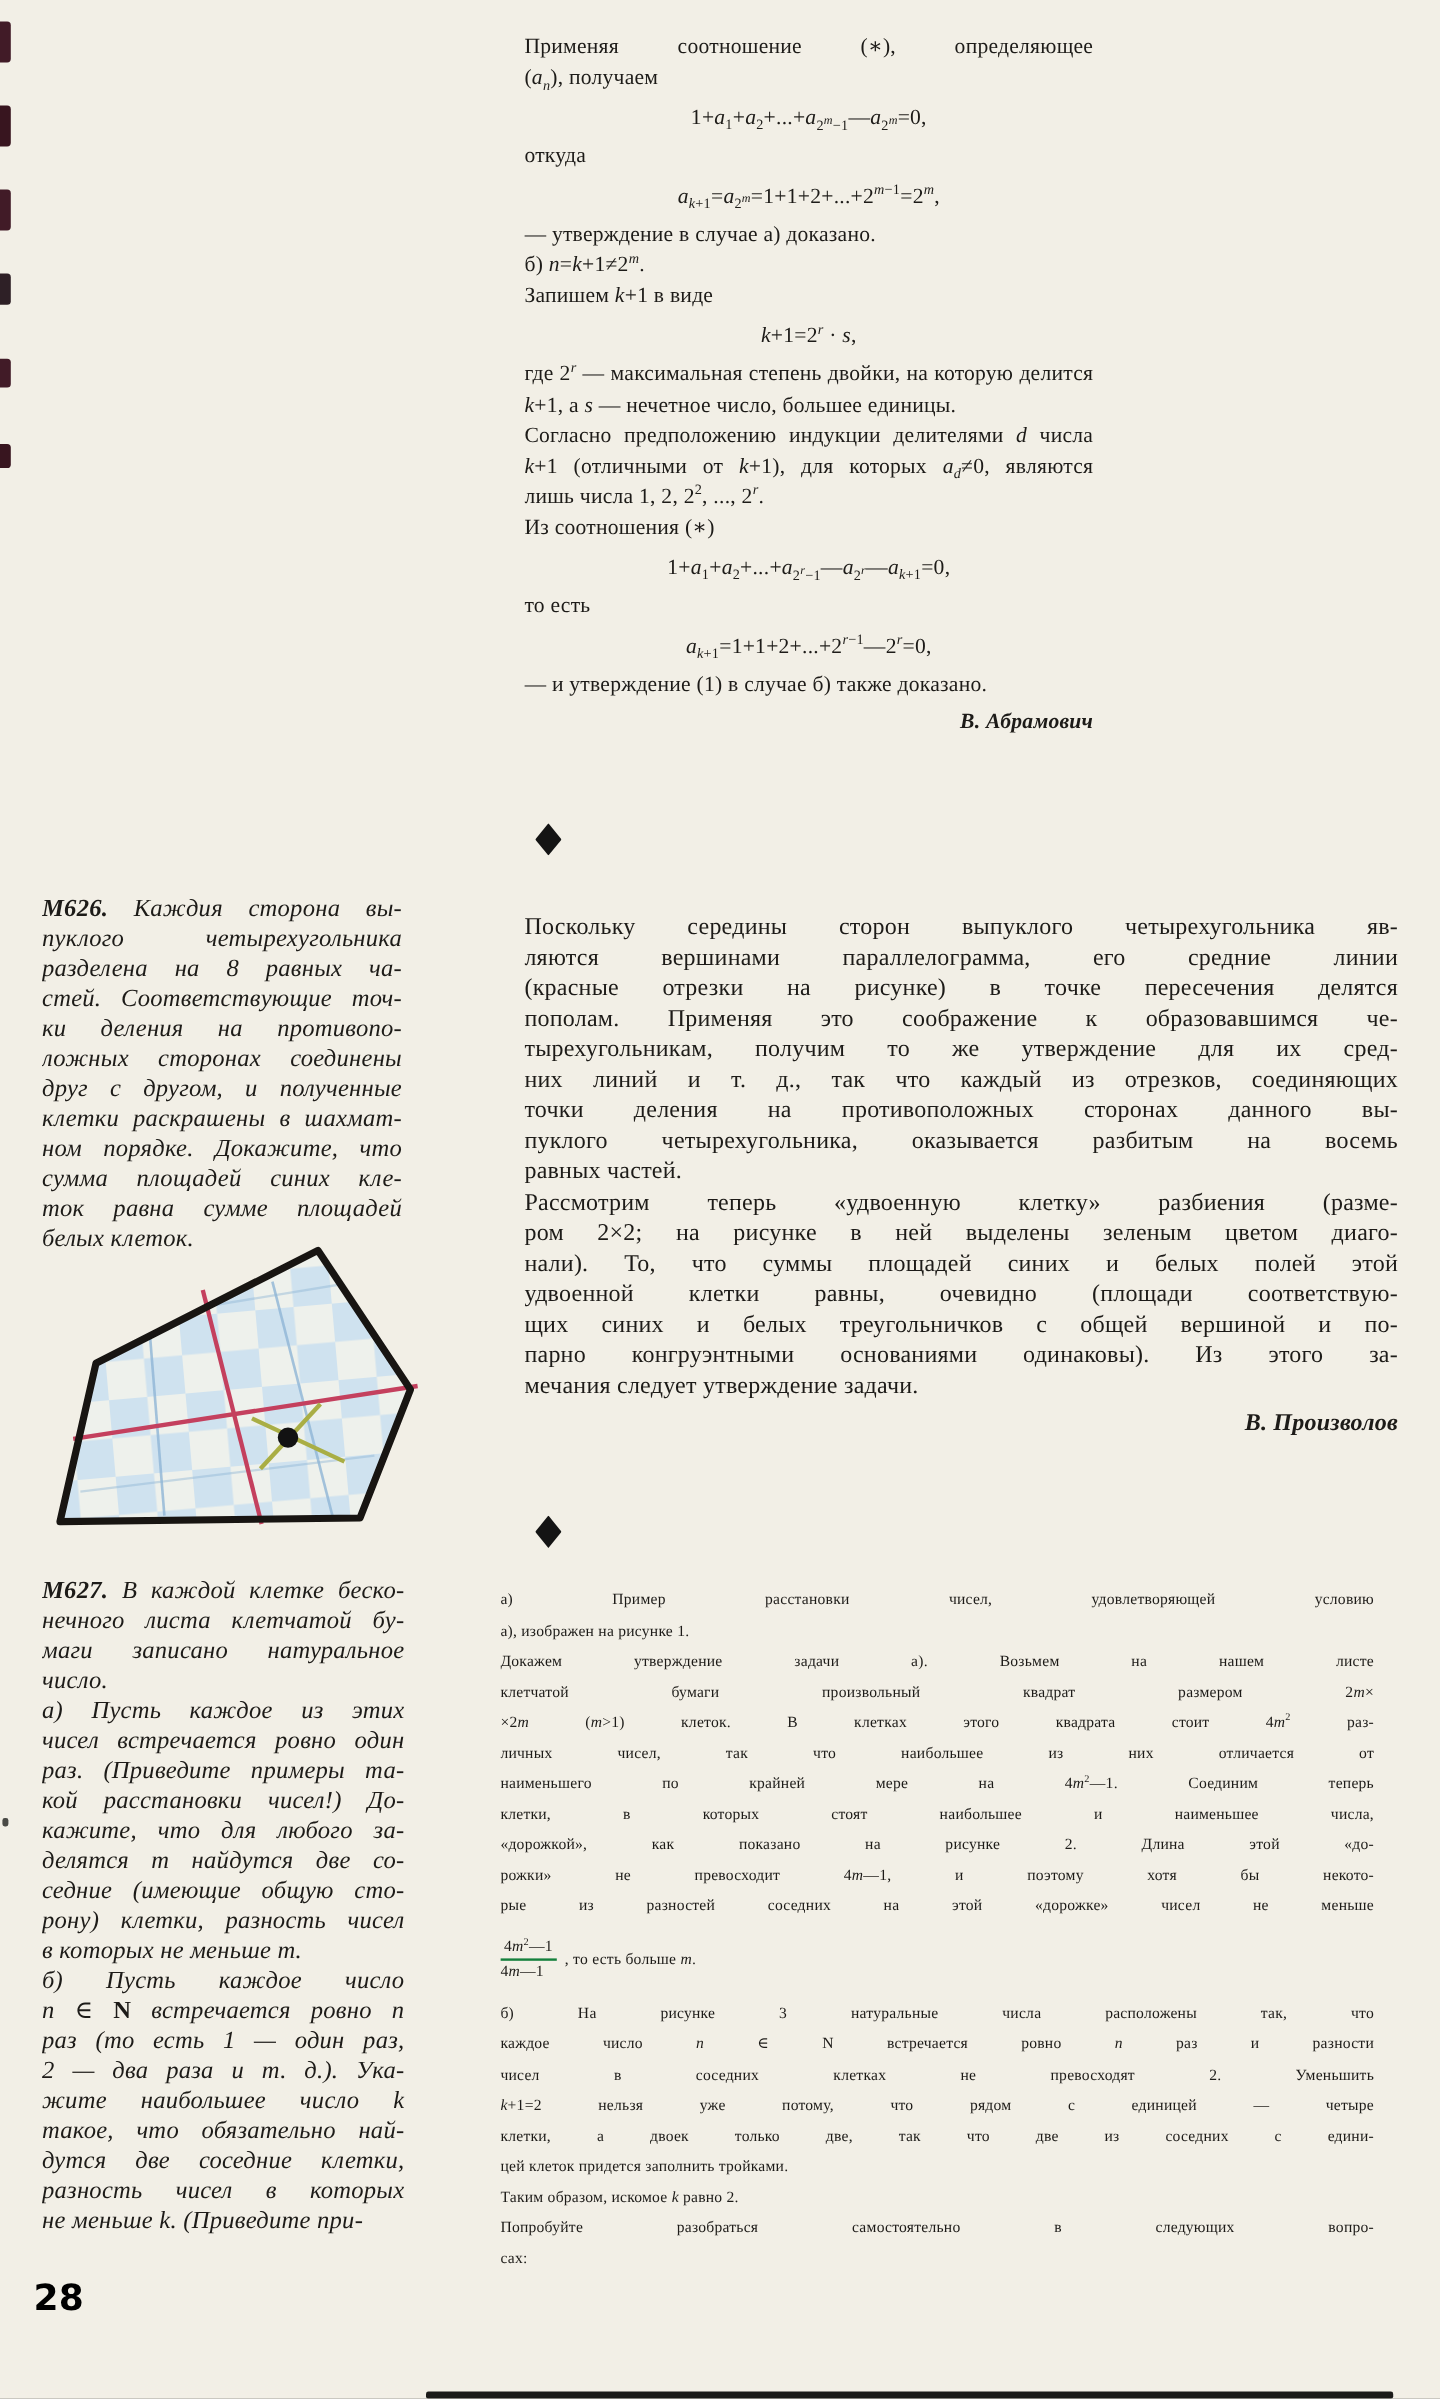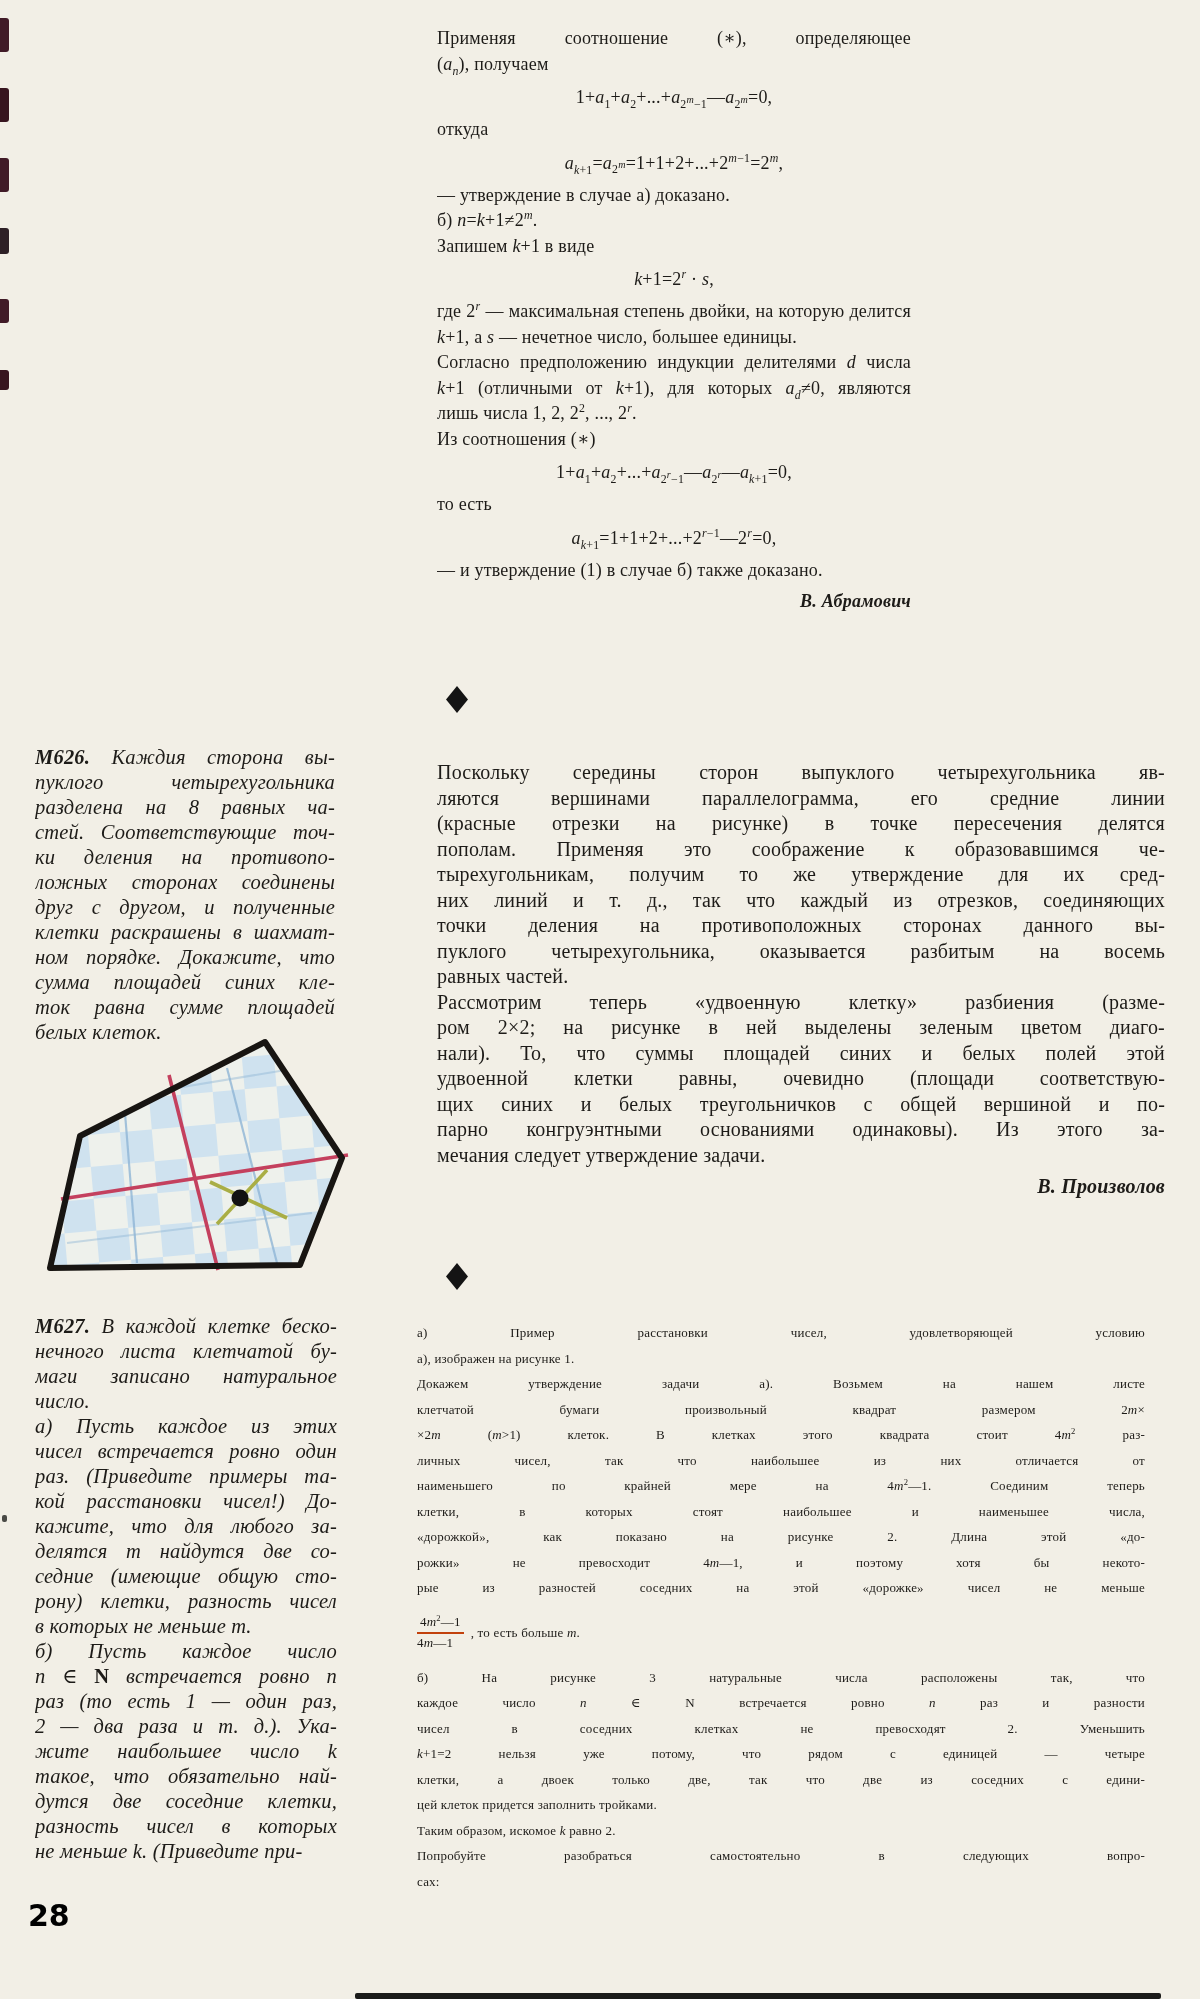--- a/index.html
+++ b/index.html
@@ -25,21 +25,21 @@
   .top-block{left:437px;top:26px;width:474px;font-size:18px;letter-spacing:.2px;}
   .m626-solution{left:437px;top:732px;width:728px;font-size:20px;letter-spacing:.2px;margin-top:28px;}
   .m627-solution{left:417px;top:1320px;width:728px;font-size:13px;letter-spacing:.2px;}
   .problem-col{font-style:italic;font-size:20.5px;letter-spacing:.2px;}
   .problem-col .ln{height:25px;line-height:25px;}
   .m626-problem{left:35px;top:745px;width:300px;}
   .m627-problem{left:35px;top:1314px;width:302px;}
   .problem-col b{font-weight:bold;}
   .bb{font-style:normal;font-weight:bold;}
   .frac{display:inline-block;text-align:center;vertical-align:middle;margin-right:7px;line-height:1.25;}
-  .frac .num{display:block;border-bottom:2px solid #c2410c;padding:0 3px 1px;}
+  .frac .num{display:block;border-bottom:2px solid #15803d;padding:0 3px 1px;}
   .frac .den{display:block;padding-top:1px;}
   .diamond{position:absolute;width:22px;height:27px;background:#141414;
     clip-path:polygon(50% 0,100% 50%,50% 100%,0 50%);}
   .d1{left:446px;top:686px;}
   .d2{left:446px;top:1263px;}
   .page-number{position:absolute;left:28px;top:1898px;
     font-family:"DejaVu Sans","Liberation Sans",sans-serif;font-weight:bold;font-size:30px;color:#000000;}
   .figure{position:absolute;left:22px;top:1028px;}
   .edge-mark{position:absolute;left:0;width:9px;background:#411b27;border-radius:0 3px 3px 0;}
   .em1{top:18px;height:34px;}

